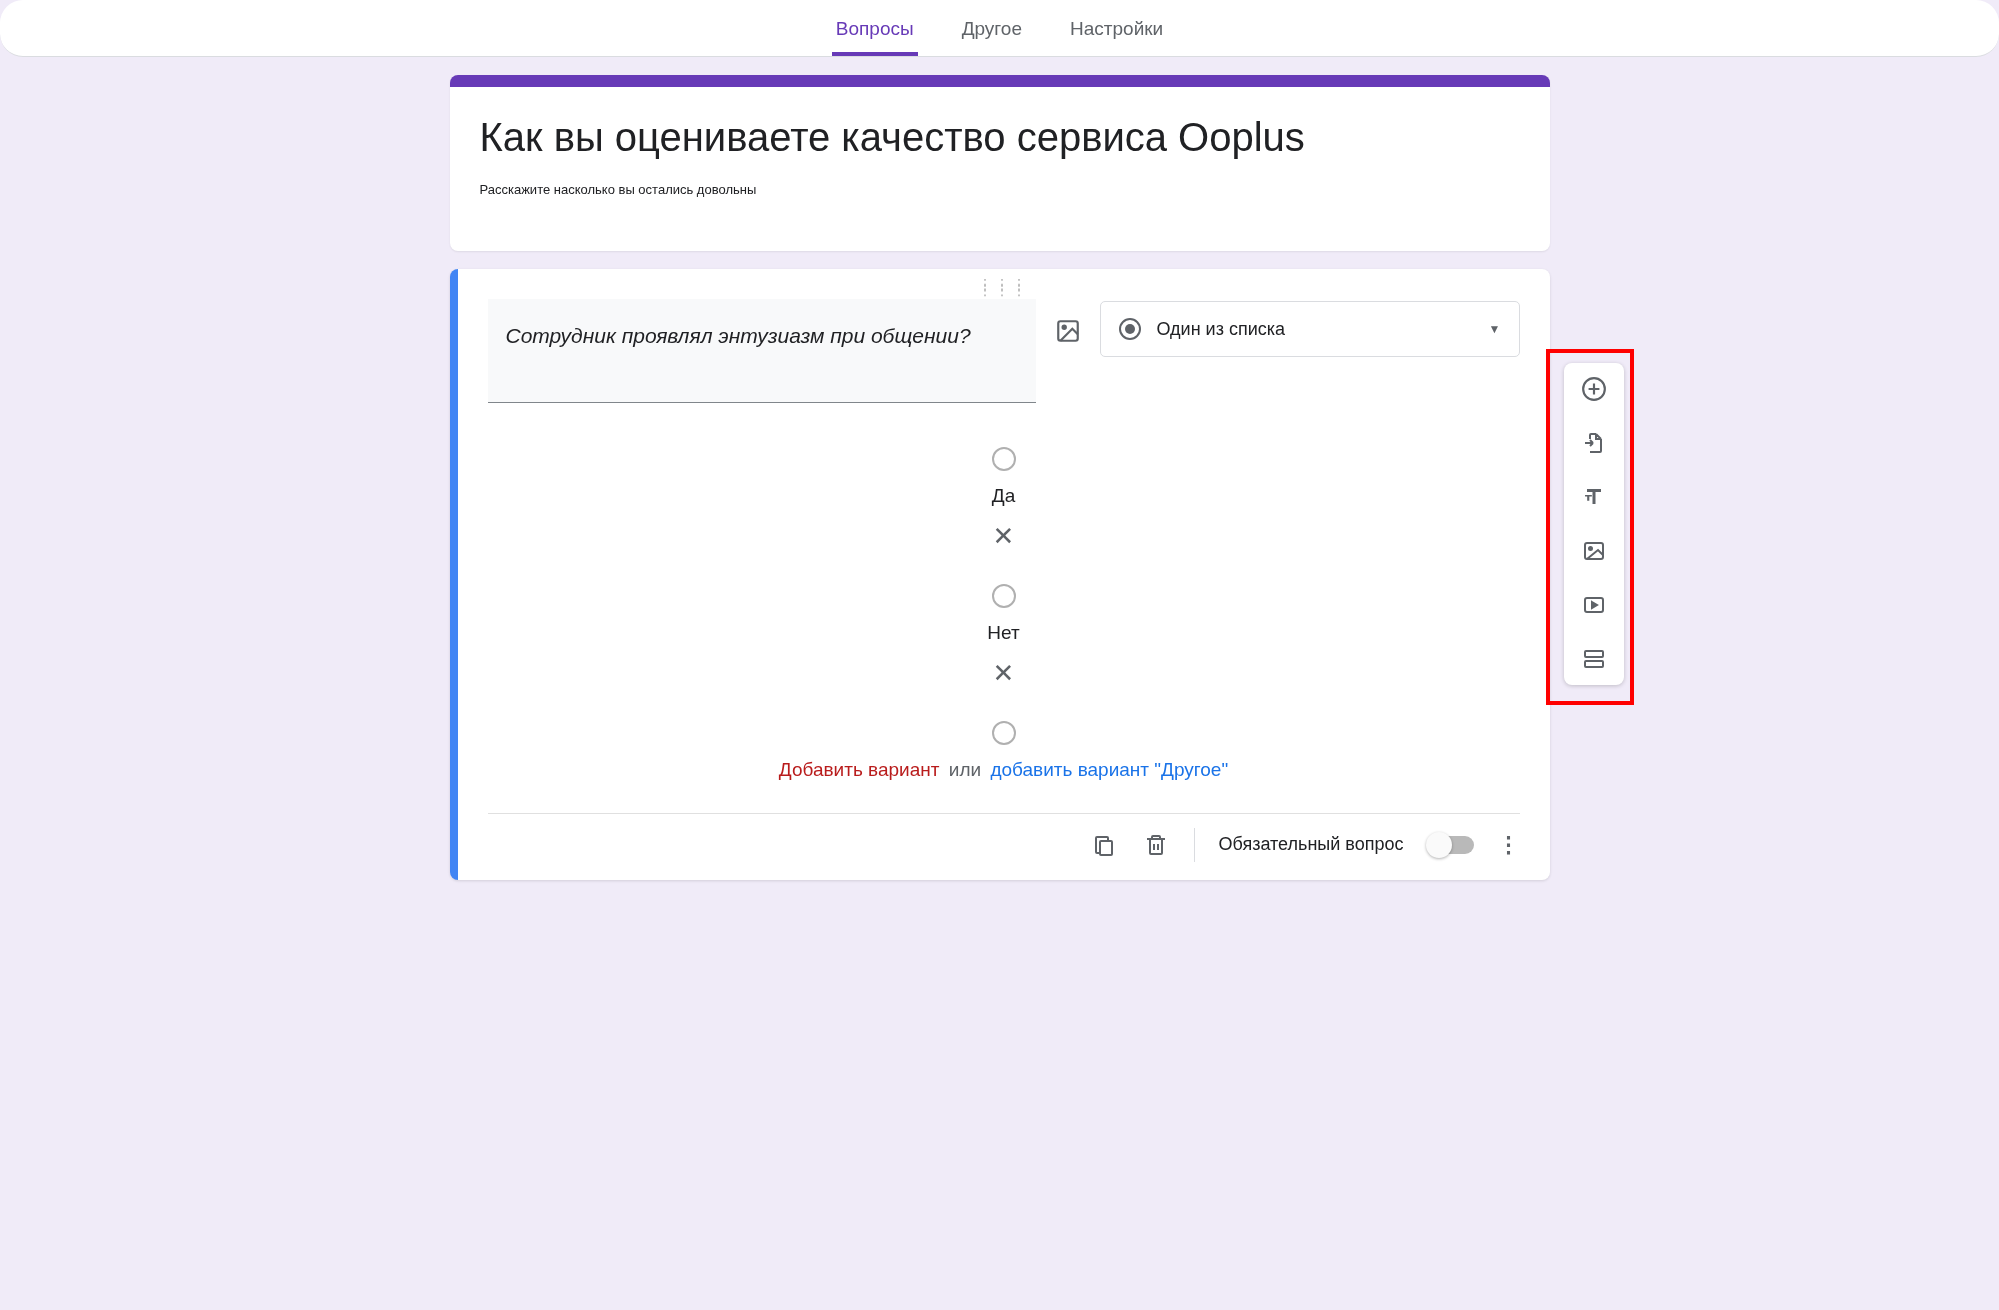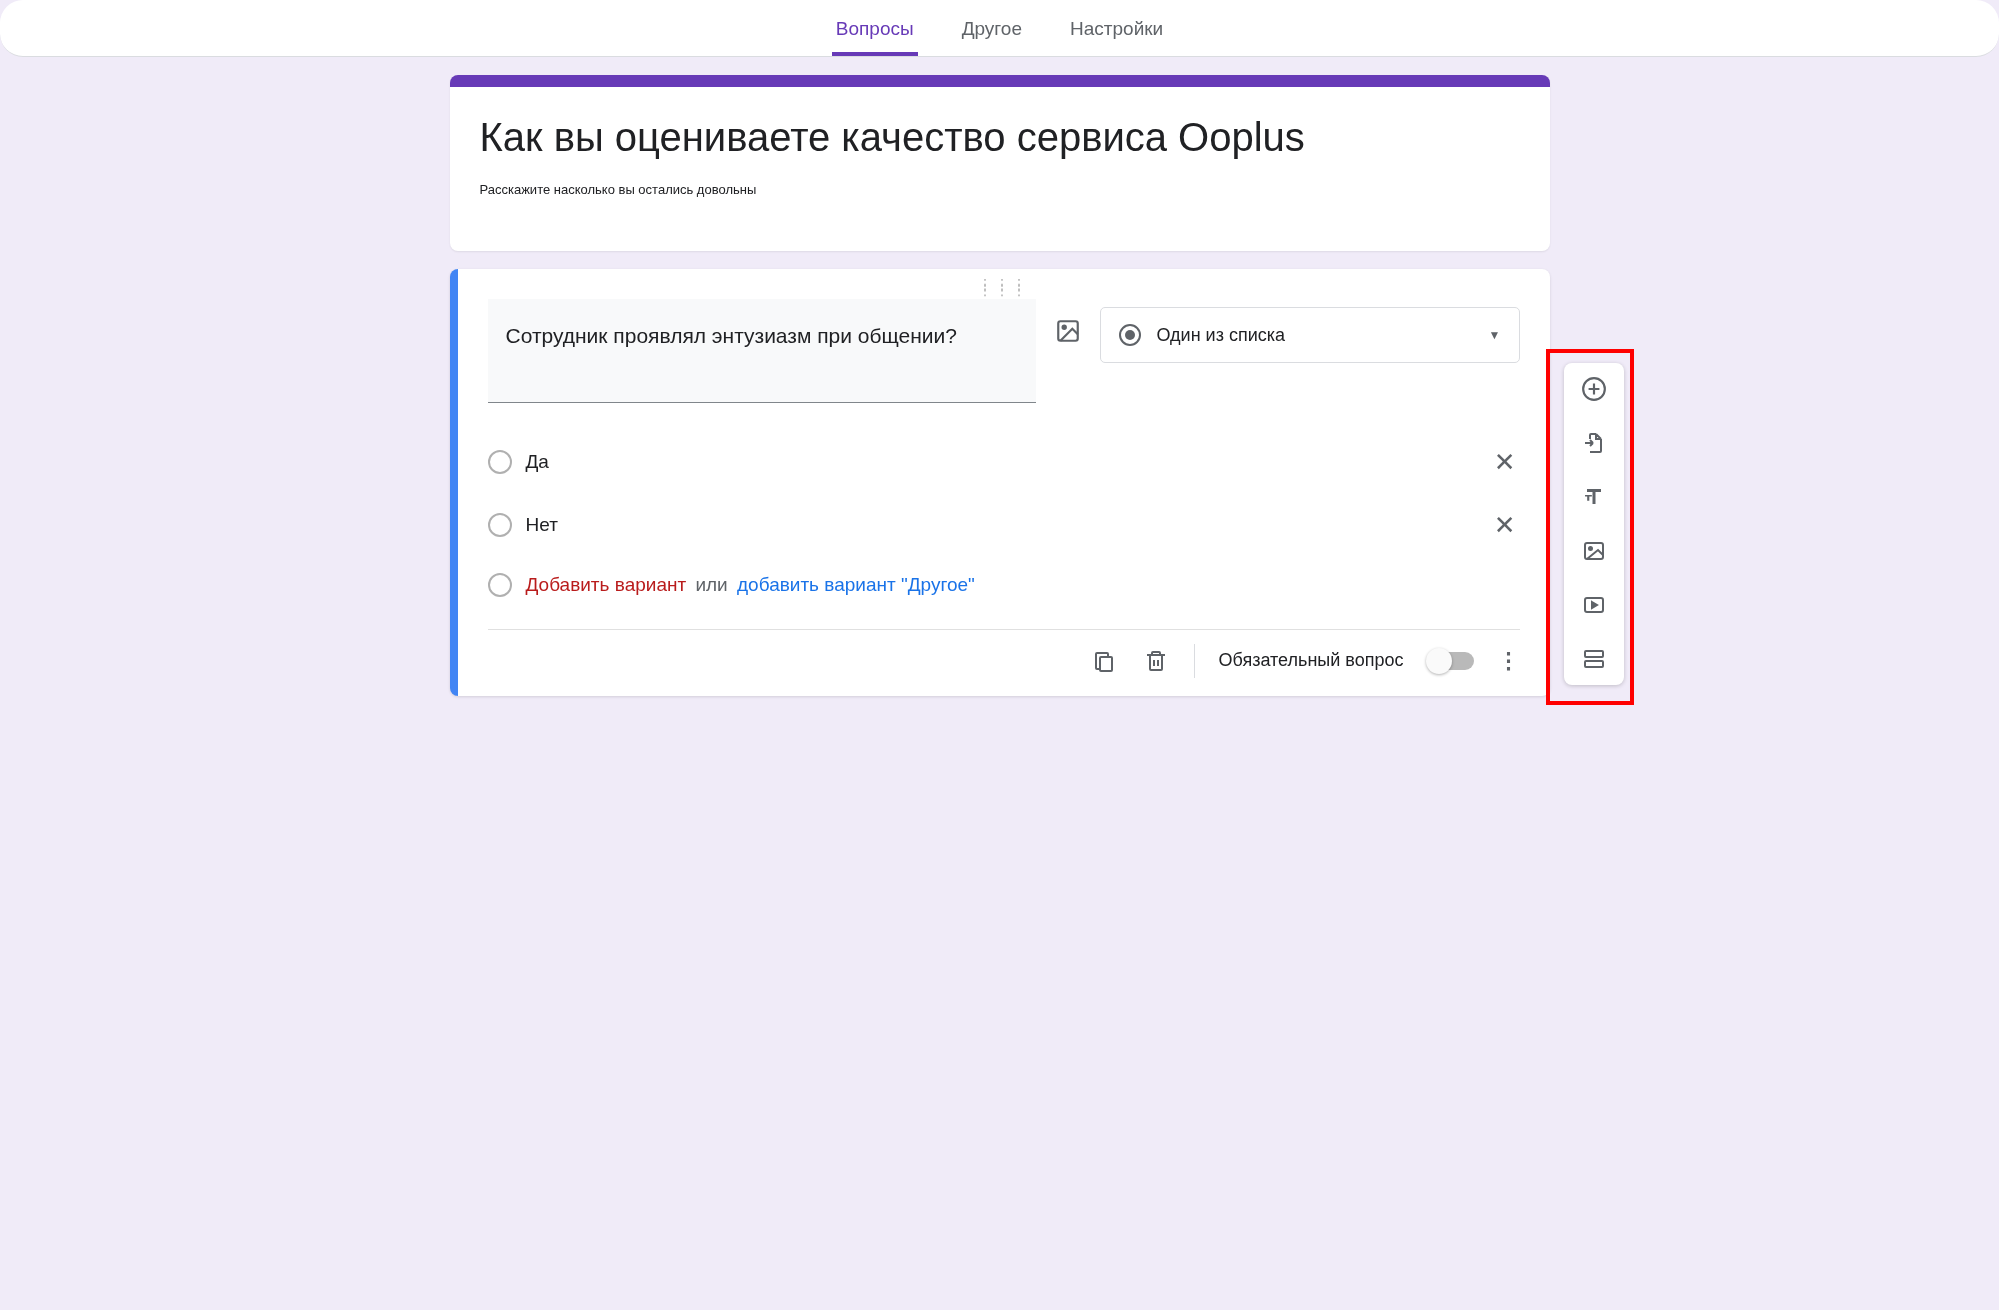--- a/index.html
+++ b/index.html
@@ -87,30 +87,31 @@
       background: #f8f9fa;
       border: none;
       border-bottom: 1px solid #80868b;
       padding: 22px 18px;
       font-size: 21px;
       color: #202124;
       line-height: 1.4;
       resize: none;
       font-family: inherit;
       outline: none;
+      font-style: italic;
     }
     .image-btn {
       margin-top: 18px;
       width: 28px; height: 28px;
       color: #5f6368;
       cursor: pointer;
       display: flex; align-items: center; justify-content: center;
     }
     .question-type {
-      margin-top: 8px;
+      margin-top: 2px;
       width: 420px;
       border: 1px solid #dadce0;
       border-radius: 5px;
       padding: 16px 18px;
       display: flex;
       align-items: center;
       gap: 16px;
       cursor: pointer;
     }
     .qt-radio-icon {
@@ -128,20 +129,21 @@
     }
     .qt-label { font-size: 18px; color: #202124; flex: 1; }
     .qt-arrow { color: #5f6368; font-size: 12px; }
     
     
     .option-row {
       display: flex;
       align-items: center;
       gap: 14px;
       padding: 16px 0;
+      flex-direction: column;
     }
     .radio-circle {
       width: 24px; height: 24px;
       border: 2px solid #b0b0b0;
       border-radius: 50%;
       flex-shrink: 0;
     }
     .option-text { font-size: 19px; color: #202124; flex: 1; }
     .option-placeholder { color: #b91c1c; }
     .option-link { color: #1a73e8; cursor: pointer; }

